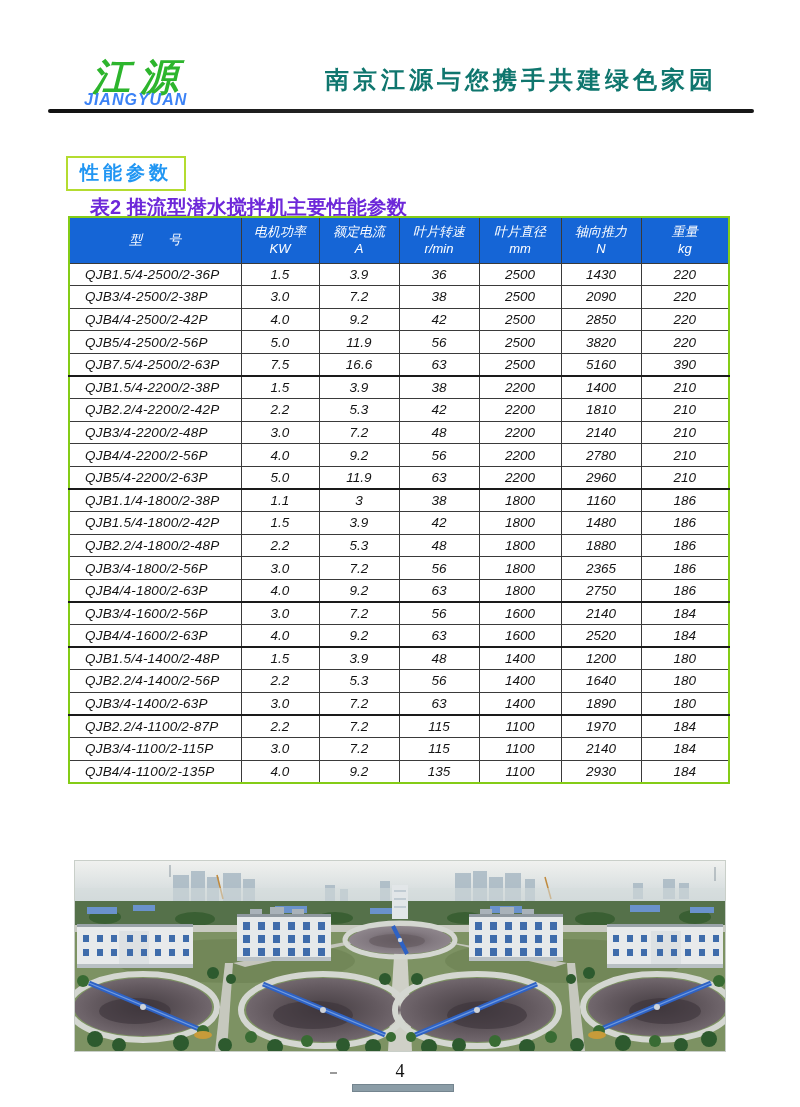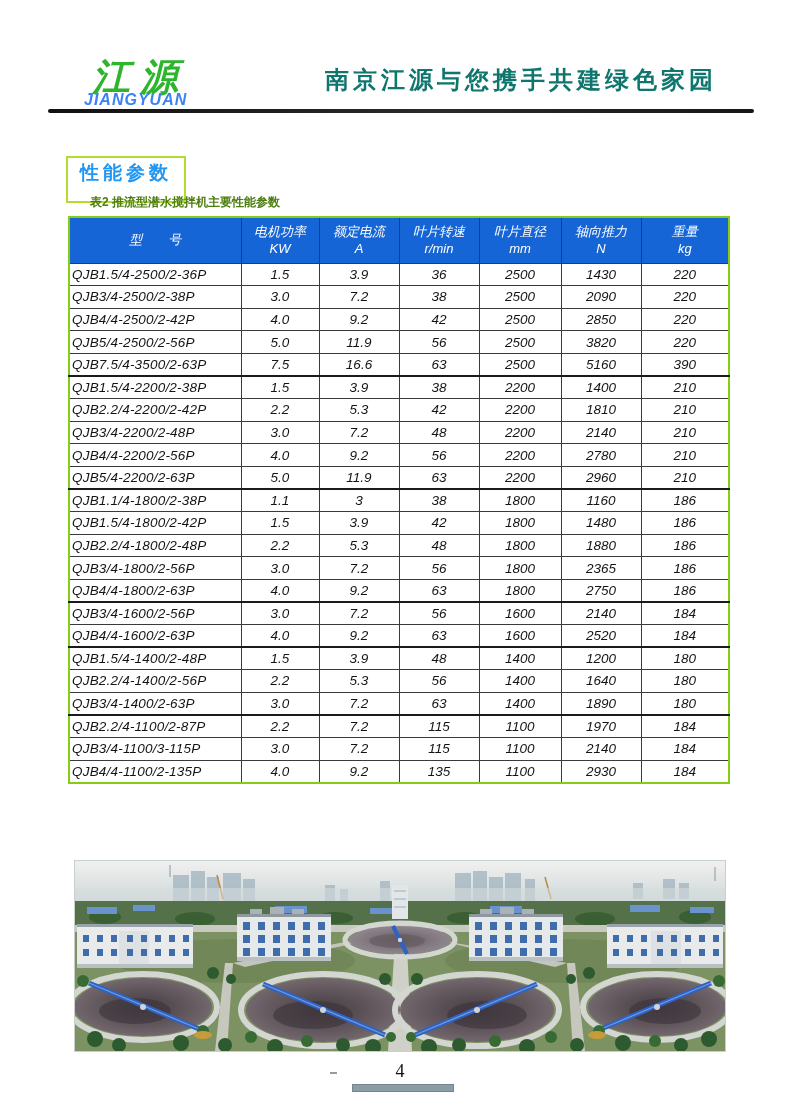--- a/index.html
+++ b/index.html
@@ -12,34 +12,34 @@
              font-style:italic; font-weight:bold; font-size:38px; color:#2db52d; letter-spacing:10px; }
   .logo-en { position:absolute; left:84px; top:75px; font-style:italic; font-weight:bold;
              font-size:16px; color:#3b82f6; letter-spacing:1px; }
   .slogan  { position:absolute; left:325px; top:48px; width:395px; font-family:"Liberation Serif", serif;
              font-weight:bold; font-size:24px; color:#0f766e; letter-spacing:4px; white-space:nowrap; }
   .header-rule { position:absolute; left:48px; top:93px; width:706px; height:4px;
              background:linear-gradient(90deg,#111 0%,#2a2a2a 55%,#171717 100%); border-radius:2px; }
 
   
   .section-box { position:absolute; left:66px; top:140px; border:2px solid #b4dc30;
-             padding:2px 12px 15px 12px; background:#ffffff; }
+             padding:2px 12px 3px 12px; background:#ffffff; }
   .section-box span { font-size:19px; font-weight:bold; color:#2196f3; letter-spacing:4px; }
-  .table-caption { position:absolute; left:90px; top:178px; font-size:12px; font-weight:bold; color:#4d7c0f; }
+  .table-caption { position:absolute; left:90px; top:178px; font-size:20px; font-weight:bold; color:#6d28d9; }
 
   
   table.specs { position:absolute; left:68px; top:200px; width:660px; border-collapse:collapse;
              table-layout:fixed; background:#fff; }
   table.specs, table.specs th, table.specs td { border:1px solid #3a3a3a; }
   table.specs { border:2px solid #84cc16;font-style:italic; }
   table.specs thead th { background:#1565d6; color:#ffffff; font-weight:normal; font-size:13px;
              height:46px; line-height:1.35; vertical-align:middle; text-align:center; padding:2px 0; }
   table.specs td { height:22.6px; font-size:13.5px; color:#141414; text-align:center;
              vertical-align:middle; padding:0; }
-  table.specs td.model { text-align:left; padding-left:2px; letter-spacing:0.2px; }
+  table.specs td.model { text-align:left; padding-left:15px; letter-spacing:0.2px; }
   table.specs tr.group-end td { border-bottom:2.5px solid #1a1a1a; }
 
   
   .photo { position:absolute; left:75px; top:845px; width:650px; height:190px; overflow:hidden;
            box-shadow:0 0 0 1px #c9cfc9; }
 
   
   .page-number { position:absolute; left:0; right:0; top:1045px; text-align:center;
            font-family:"Liberation Serif", serif; font-size:18px; color:#111; }
   .footer-bar { position:absolute; left:352px; top:1068px; width:102px; height:8px;
@@ -133,21 +133,21 @@
         <tr>
           <td class="model">QJB5/4-2500/2-56P</td>
           <td>5.0</td>
           <td>11.9</td>
           <td>56</td>
           <td>2500</td>
           <td>3820</td>
           <td>220</td>
         </tr>
         <tr class="group-end">
-          <td class="model">QJB7.5/4-3500/2-63P</td>
+          <td class="model">QJB7.5/4-2500/2-63P</td>
           <td>7.5</td>
           <td>16.6</td>
           <td>63</td>
           <td>2500</td>
           <td>5160</td>
           <td>390</td>
         </tr>
         <tr>
           <td class="model">QJB1.5/4-2200/2-38P</td>
           <td>1.5</td>
@@ -286,21 +286,21 @@
         <tr>
           <td class="model">QJB2.2/4-1100/2-87P</td>
           <td>2.2</td>
           <td>7.2</td>
           <td>115</td>
           <td>1100</td>
           <td>1970</td>
           <td>184</td>
         </tr>
         <tr>
-          <td class="model">QJB3/4-1100/3-115P</td>
+          <td class="model">QJB3/4-1100/2-115P</td>
           <td>3.0</td>
           <td>7.2</td>
           <td>115</td>
           <td>1100</td>
           <td>2140</td>
           <td>184</td>
         </tr>
         <tr>
           <td class="model">QJB4/4-1100/2-135P</td>
           <td>4.0</td>

